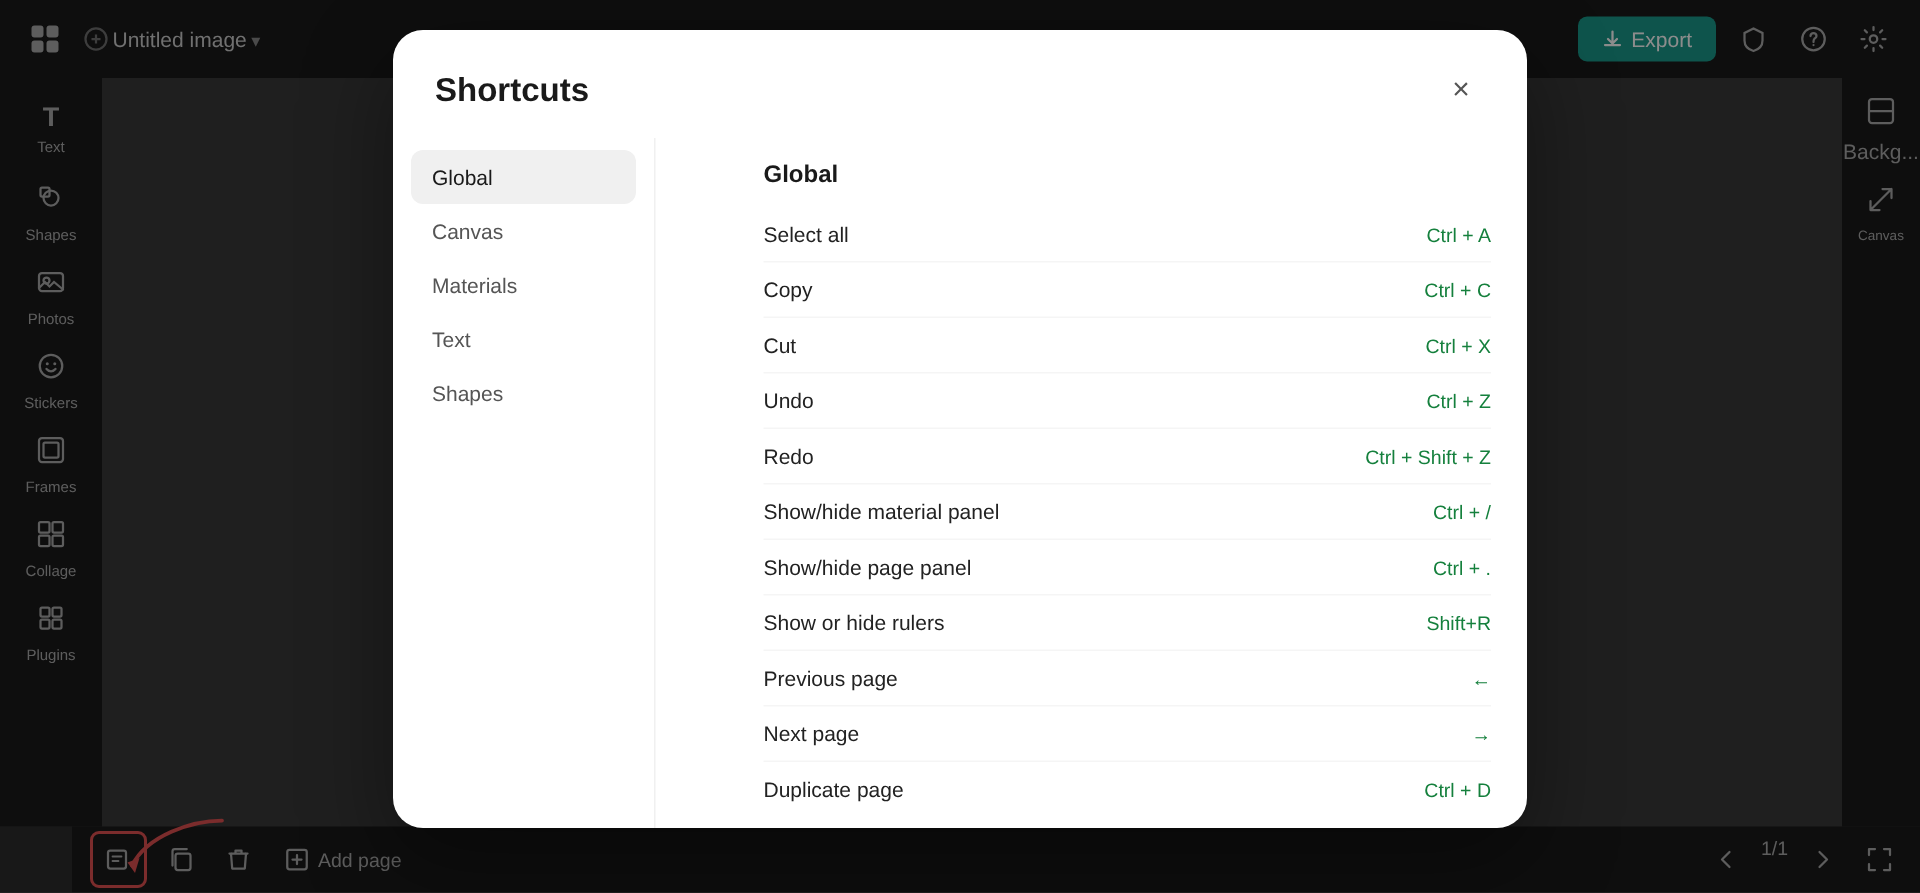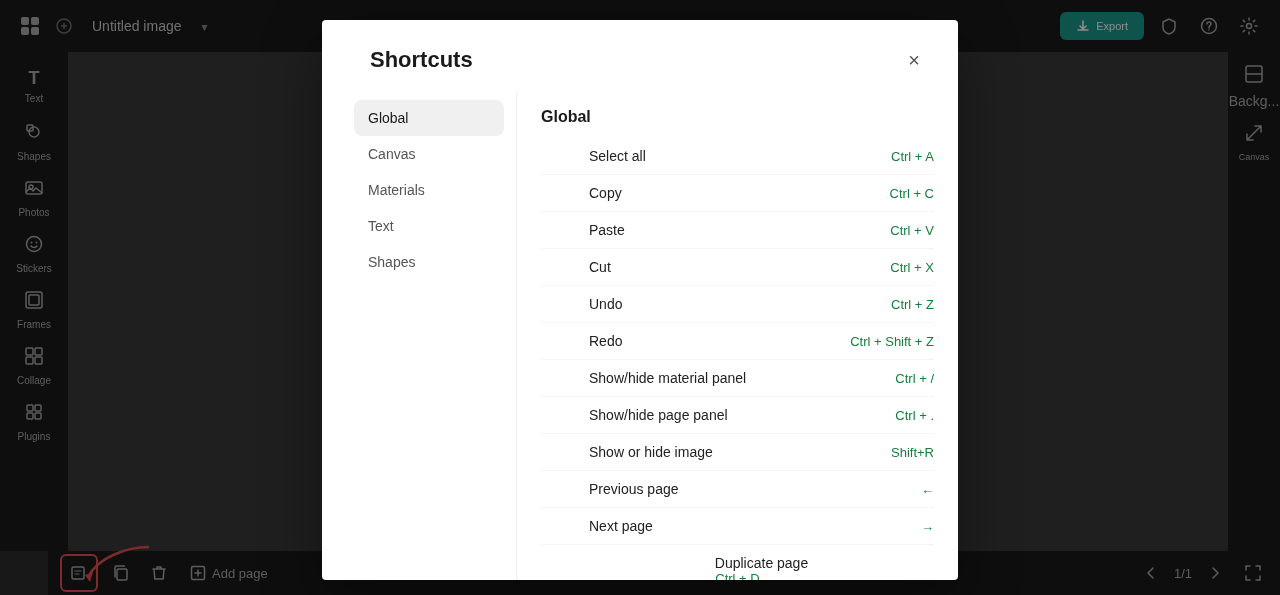--- a/index.html
+++ b/index.html
@@ -38,35 +38,35 @@
       align-items: center;
       justify-content: center;
       color: #fff;
       font-size: 18px;
     }
     .project-title {
       color: #ccc;
       font-size: 14px;
       display: flex;
       align-items: flex-end;
-      gap: 20px;
+      gap: 3px;
     }
     .top-bar-right {
       margin-left: auto;
       display: flex;
       align-items: center;
       gap: 10px;
     }
     .export-btn {
       background: #1a9a8a;
       color: white;
       border: none;
       border-radius: 6px;
       padding: 7px 16px;
-      font-size: 11px;
+      font-size: 14px;
       cursor: pointer;
       display: flex;
       align-items: center;
       gap: 6px;
     }
     .top-icon-btn {
       width: 30px;
       height: 30px;
       background: transparent;
       border: none;
@@ -175,21 +175,21 @@
       gap: 6px;
       color: #aaa;
       font-size: 13px;
       cursor: pointer;
       padding: 4px 8px;
       border-radius: 4px;
     }
     .bottom-bar-right {
       margin-left: auto;
       display: flex;
-      align-items: center;
+      align-items: flex-start;
       gap: 8px;
       color: #aaa;
       font-size: 13px;
     }
 
     
     .red-arrow {
       position: absolute;
       bottom: 8px;
       left: 78px;
@@ -208,28 +208,27 @@
       display: flex;
       align-items: flex-start;
       justify-content: center;
       padding-top: 20px;
       z-index: 100;
     }
 
     
     .shortcuts-dialog {
       background: #fff;
-      border-radius: 4px;
-      width: 636px;
+      border-radius: 20px;
+      width: 756px;
       max-height: 560px;
       display: flex;
       flex-direction: column;
       overflow: hidden;
       box-shadow: 0 20px 60px rgba(0,0,0,0.4);
-      padding-left: 20px;
     }
     .dialog-header {
       padding: 24px 28px 16px;
       display: flex;
       align-items: center;
       justify-content: space-between;
       flex-shrink: 0;
     }
     .dialog-title {
       font-size: 22px;
@@ -247,20 +246,21 @@
       display: flex;
       align-items: center;
       justify-content: center;
       border-radius: 50%;
     }
 
     .dialog-body {
       display: flex;
       flex: 1;
       overflow: hidden;
+      gap: 48px;
     }
 
     
     .nav-list {
       width: 175px;
       padding: 8px 12px;
       flex-shrink: 0;
       border-right: 1px solid #f0f0f0;
     }
     .nav-item {
@@ -288,25 +288,24 @@
       color: #1a1a1a;
       padding: 8px 0 12px;
     }
     .shortcut-row {
       display: flex;
       align-items: center;
       justify-content: space-between;
       padding: 10px 0;
       border-bottom: 1px solid #f5f5f5;
     }
-    .shortcut-row:last-child { border-bottom: none; flex-direction: column; }
+    .shortcut-row:last-child { border-bottom: none; }
     .shortcut-name {
       font-size: 14px;
       color: #222;
-      margin-left: 48px;
     }
     .shortcut-keys {
       font-size: 13px;
       color: #15803d;
     }
   </style>
 </head>
 <body>
 
 <div class="app-container">
@@ -541,45 +540,41 @@
           <div id="shortcuts-rows">
               <div class="shortcut-row">
                 <span class="shortcut-name">Select all</span>
                 <span class="shortcut-keys">Ctrl + A</span>
               </div>
               <div class="shortcut-row">
                 <span class="shortcut-name">Copy</span>
                 <span class="shortcut-keys">Ctrl + C</span>
               </div>
               <div class="shortcut-row">
-                <span class="shortcut-name">Paste</span>
-                <span class="shortcut-keys">Ctrl + V</span>
-              </div>
-              <div class="shortcut-row">
                 <span class="shortcut-name">Cut</span>
                 <span class="shortcut-keys">Ctrl + X</span>
               </div>
               <div class="shortcut-row">
                 <span class="shortcut-name">Undo</span>
                 <span class="shortcut-keys">Ctrl + Z</span>
               </div>
               <div class="shortcut-row">
                 <span class="shortcut-name">Redo</span>
                 <span class="shortcut-keys">Ctrl + Shift + Z</span>
               </div>
               <div class="shortcut-row">
                 <span class="shortcut-name">Show/hide material panel</span>
                 <span class="shortcut-keys">Ctrl + /</span>
               </div>
               <div class="shortcut-row">
                 <span class="shortcut-name">Show/hide page panel</span>
                 <span class="shortcut-keys">Ctrl + .</span>
               </div>
               <div class="shortcut-row">
-                <span class="shortcut-name">Show or hide image</span>
+                <span class="shortcut-name">Show or hide rulers</span>
                 <span class="shortcut-keys">Shift+R</span>
               </div>
               <div class="shortcut-row">
                 <span class="shortcut-name">Previous page</span>
                 <span class="shortcut-keys">←</span>
               </div>
               <div class="shortcut-row">
                 <span class="shortcut-name">Next page</span>
                 <span class="shortcut-keys">→</span>
               </div>

